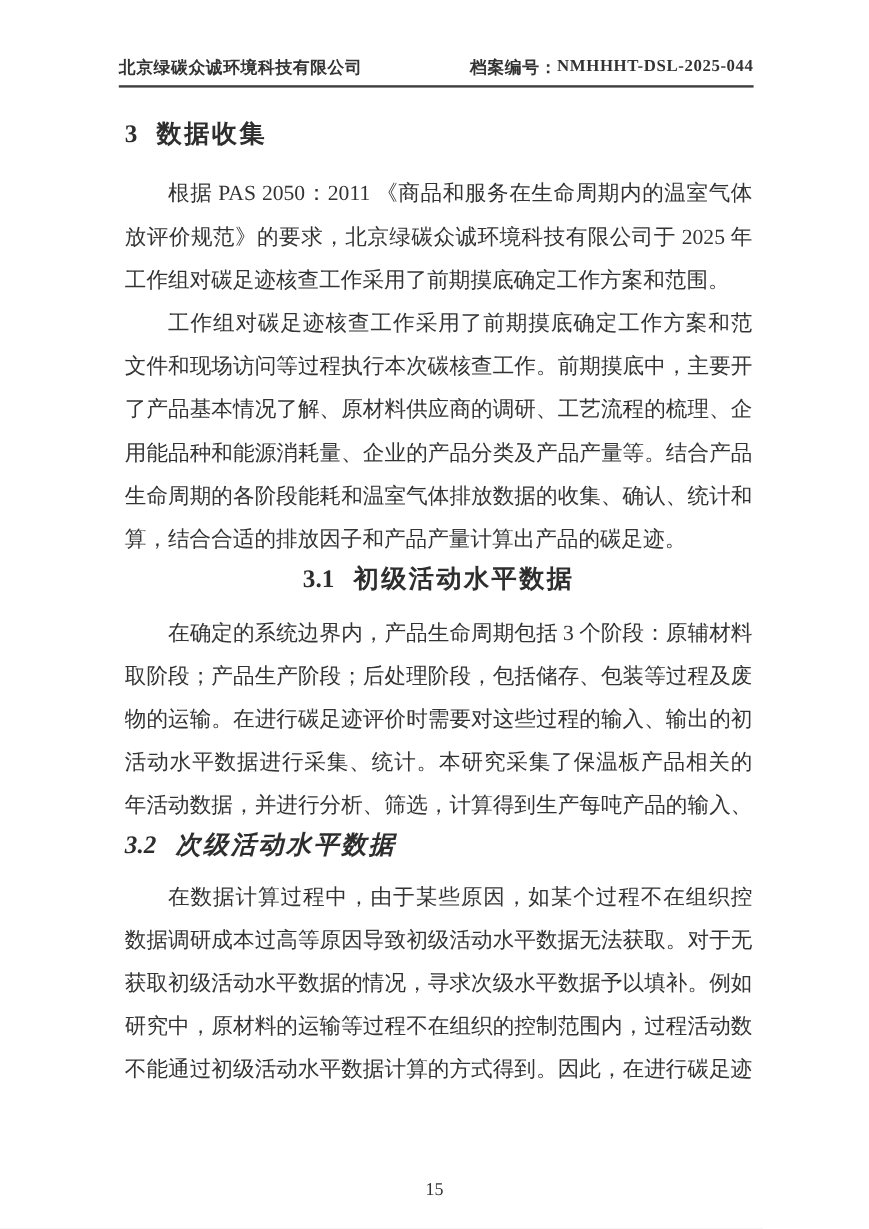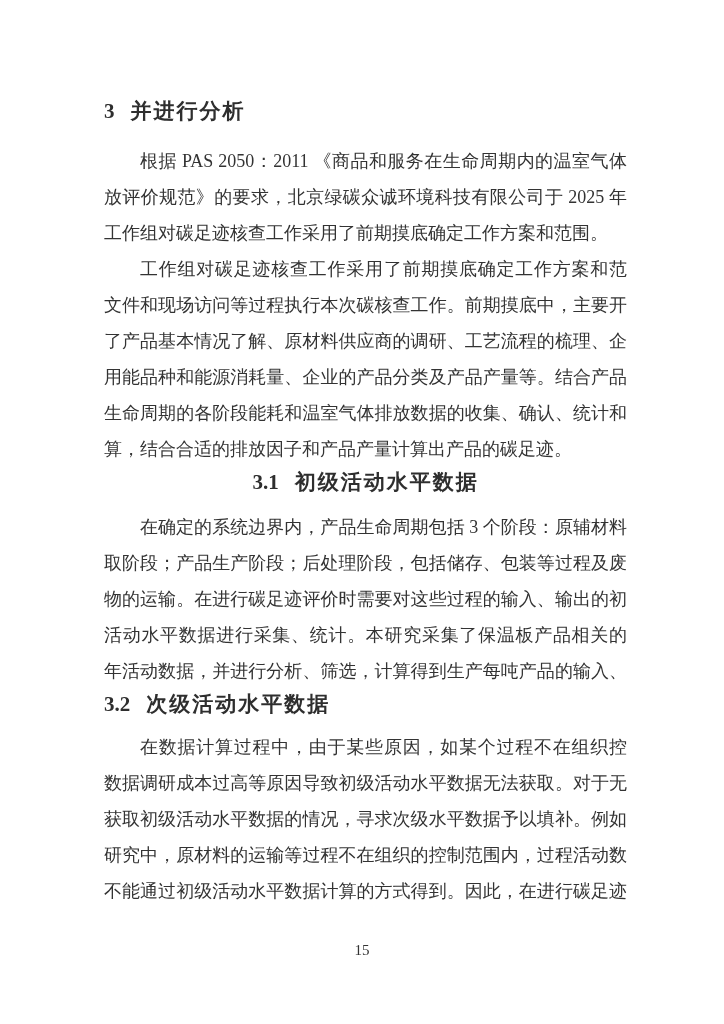--- a/index.html
+++ b/index.html
@@ -47,54 +47,61 @@
     letter-spacing: 2px;
     color: #2e2e2e;
     margin: 0;
   }
   .sec-heading .sec-num {
     letter-spacing: 0;
     margin-right: 16px;
   }
   #h-sec1 { margin-bottom: 17px; }
   #h-sec2 { margin-bottom: 12px; text-align: center; }
-  #h-sec3 { margin-bottom: 10px; }
+  #h-sec3 { margin-bottom: 10px; font-style: italic; }
   .para { margin: 0; }
   .line {
     height: 36px;
     line-height: 36px;
     font-size: 18px;
     text-align: justify;
     text-align-last: justify;
     overflow: hidden;
     color: #333333;
   }
   .line.first { text-indent: 2em; }
   .line.end { text-align-last: left; }
   
   .footer {
     position: absolute;
-    top: 942px;
+    top: 984px;
     left: 0;
     width: 724px;
     text-align: center;
     font-size: 15px;
     color: #333333;
   }
 </style>
 </head>
 <body>
 
 <div class="page">
 
+  <div class="header">
+    <span>北京绿碳众诚环境科技有限公司</span>
+    <span class="doc-no">
+      <span>档案编号：</span>
+      <span>NMHHHT-DSL-2025-044</span>
+    </span>
+  </div>
 
   <div class="content">
 
     <h1 class="sec-heading" id="h-sec1">
-      <span class="sec-num">3</span><span>并进行分析</span>
+      <span class="sec-num">3</span><span>数据收集</span>
     </h1>
 
     <div class="para">
       <div class="line first">根据 PAS 2050：2011 《商品和服务在生命周期内的温室气体排</div>
       <div class="line">放评价规范》的要求，北京绿碳众诚环境科技有限公司于 2025 年 3</div>
       <div class="line end">工作组对碳足迹核查工作采用了前期摸底确定工作方案和范围。</div>
     </div>
 
     <div class="para">
       <div class="line first">工作组对碳足迹核查工作采用了前期摸底确定工作方案和范围、</div>

